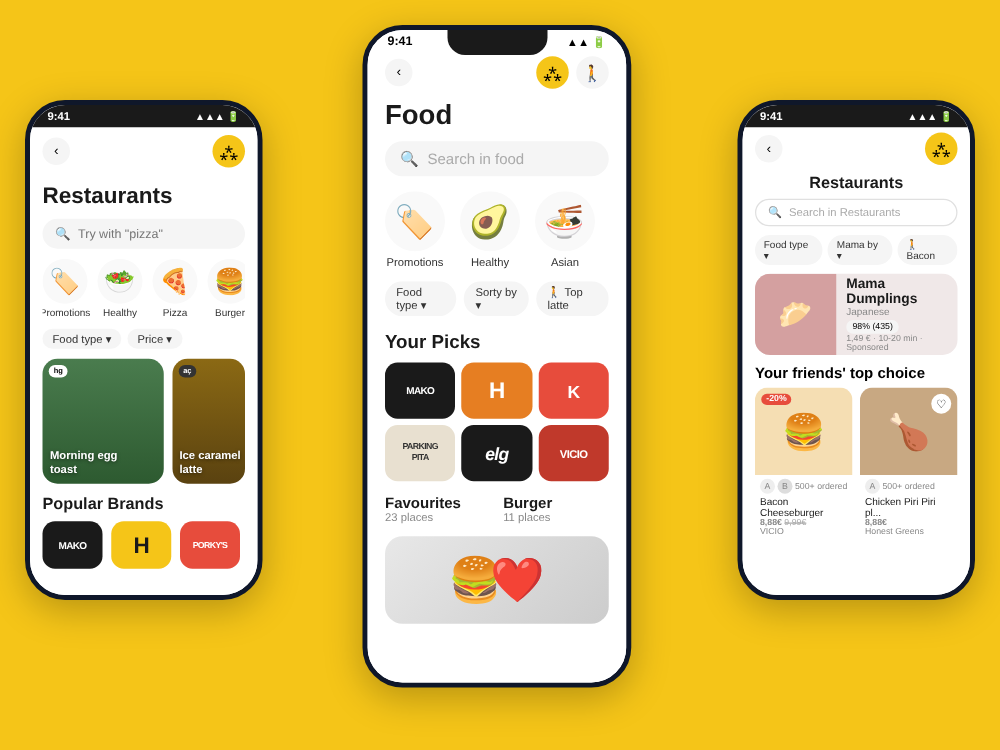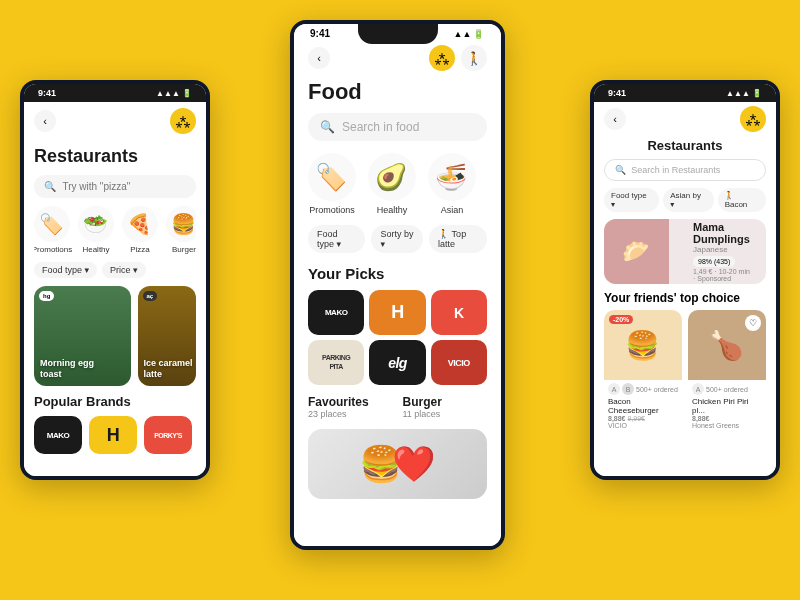--- a/index.html
+++ b/index.html
@@ -9,21 +9,21 @@
       background: #F5C518;
       display: flex;
       align-items: center;
       justify-content: center;
       font-family: -apple-system, BlinkMacSystemFont, 'Segoe UI', sans-serif;
       overflow: hidden;
     }
     
     .phone {
       background: #fff;
-      border-radius: 16px;
+      border-radius: 32px;
       border: 4px solid #0f172a;
       overflow: hidden;
       position: absolute;
       box-shadow: 0 8px 30px rgba(0,0,0,0.25);
     }
     .phone-left {
       width: 190px;
       height: 400px;
       left: 20px;
       top: 80px;
@@ -298,21 +298,21 @@
       height: 65px; background: #f0e8e8; margin-bottom: 7px;
       display: flex; align-items: center;
     }
     .rest-card-img {
       width: 65px; height: 65px;
       background: #d4a0a0;
       display: flex; align-items: center; justify-content: center;
       font-size: 22px;
       flex-shrink: 0;
     }
-    .rest-card-info { padding: 5px 24px; flex: 1; }
+    .rest-card-info { padding: 5px 8px; flex: 1; }
     .rest-card-name { font-size: 11px; font-weight: 700; color: #1a1a1a; }
     .rest-card-sub { font-size: 8px; color: #888; }
     .rating-badge {
       background: #f5f5f5; border-radius: 6px; padding: 2px 5px;
       font-size: 8px; display: inline-flex; align-items: center; gap: 2px;
     }
     .friends-title { font-size: 12px; font-weight: 700; margin-bottom: 5px; }
     .friends-grid { display: flex; gap: 6px; }
     .friend-card {
       flex: 1; border-radius: 10px; overflow: hidden; position: relative;
@@ -469,21 +469,21 @@
       <div class="back-btn">‹</div>
       <div class="icon-btn-yellow">⁂</div>
     </div>
     <div class="right-page-title">Restaurants</div>
     <div class="right-search-bar">
       <span style="font-size:9px;">🔍</span>
       <span style="font-size:9px;color:#aaa;">Search in Restaurants</span>
     </div>
     <div class="right-filter-row">
       <div class="right-pill">Food type ▾</div>
-      <div class="right-pill">Asian by ▾</div>
+      <div class="right-pill">Mama by ▾</div>
       <div class="right-pill">🚶 Bacon</div>
     </div>
 
     <div class="rest-card">
       <div class="rest-card-img">🥟</div>
       <div class="rest-card-info">
         <div class="rest-card-name">Mama Dumplings</div>
         <div class="rest-card-sub">Japanese</div>
         <div style="display:flex;gap:4px;margin-top:2px;">
           <div class="rating-badge">

